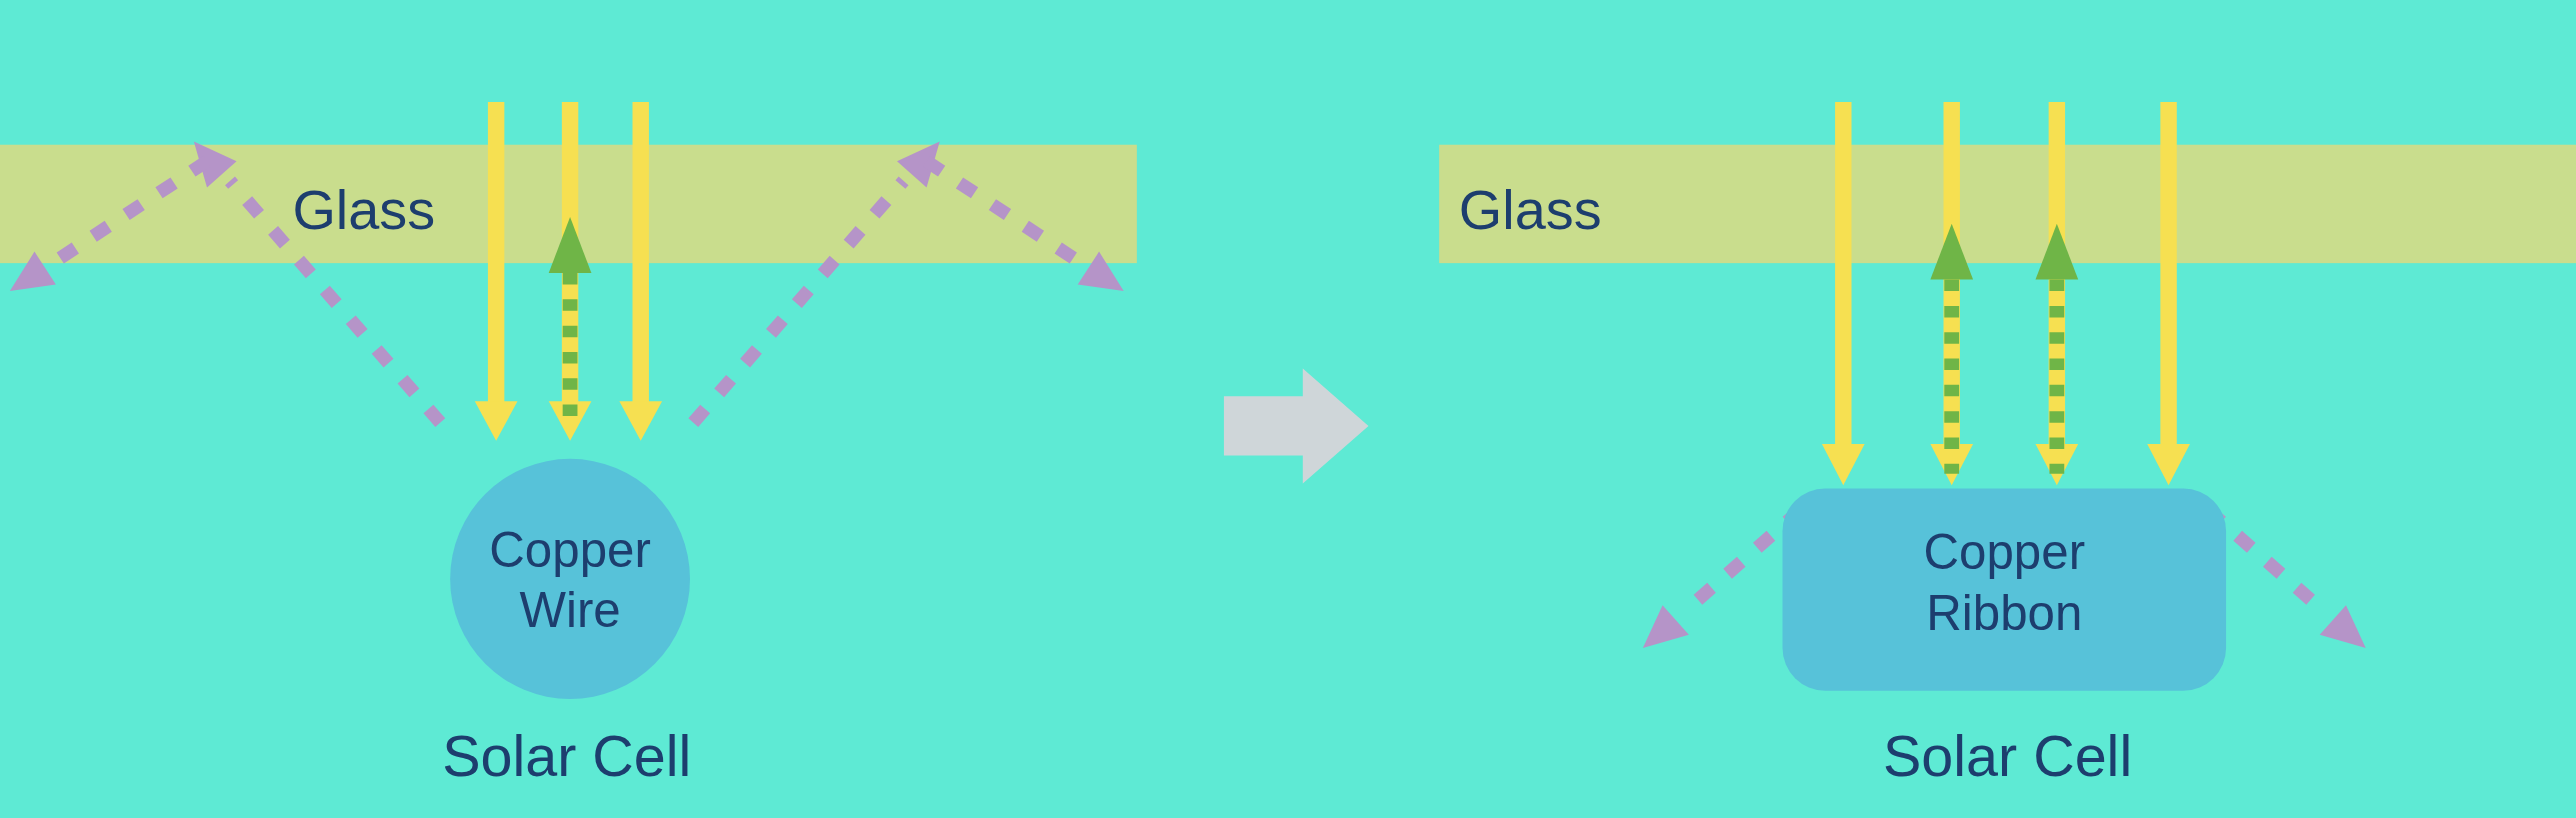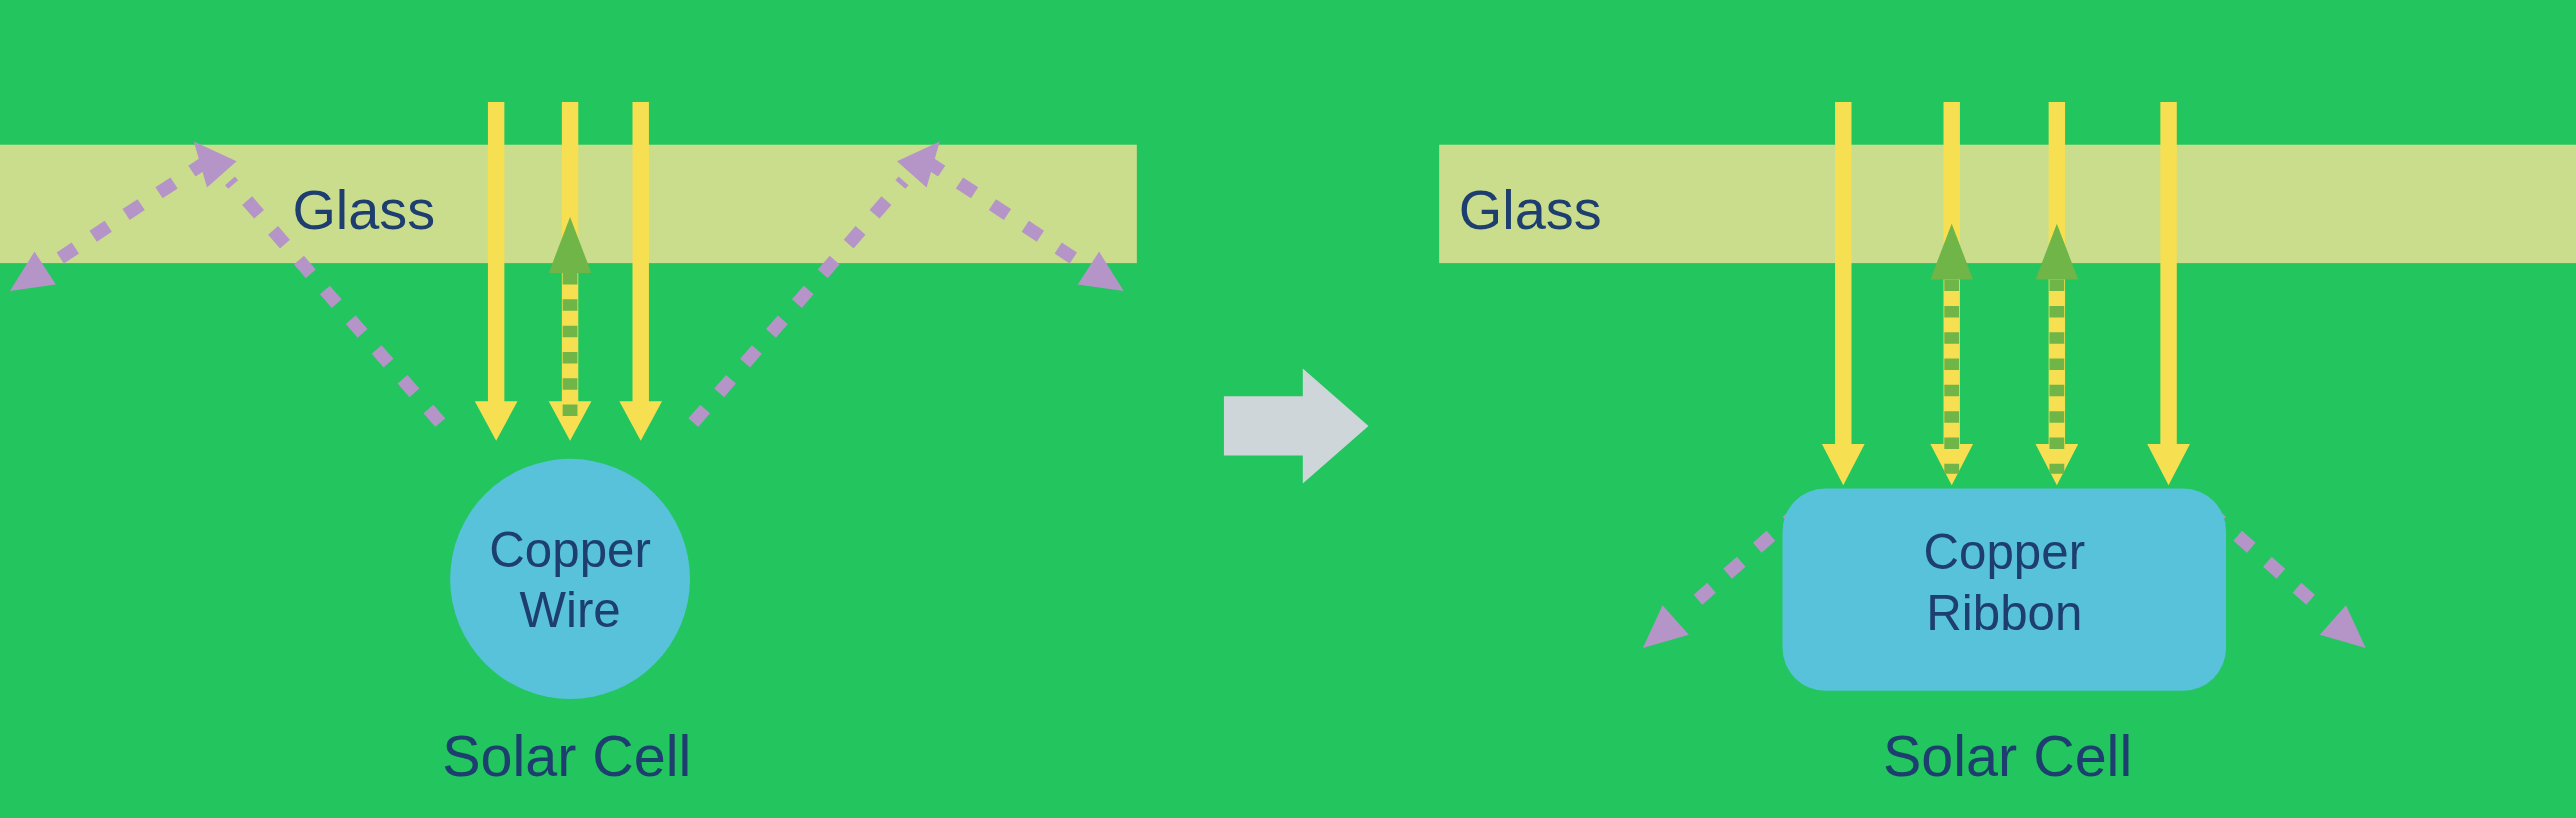--- a/index.html
+++ b/index.html
@@ -4,21 +4,21 @@
 <style>
   html, body {
     margin: 0;
     padding: 0;
     background: #ffffff;
   }
   #canvas {
     position: relative;
     width: 2576px;
     height: 819px;
-    background: #22c55e;
+    background: #5eead4;
     overflow: hidden;
   }
   #canvas svg {
     display: block;
     width: 100%;
     height: 100%;
   }
   .glass        { fill: var(--glass, #c9dd8d); }
   .conductor    { fill: var(--conductor, #57c2d9); }
   .yellow-line  { stroke: var(--sunlight, #f6e051); stroke-width: 10; fill: none; }

